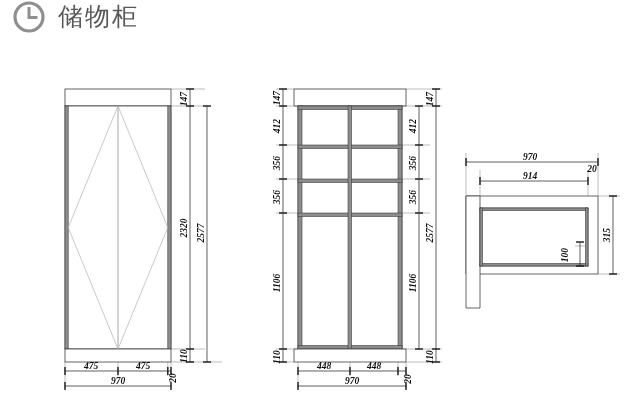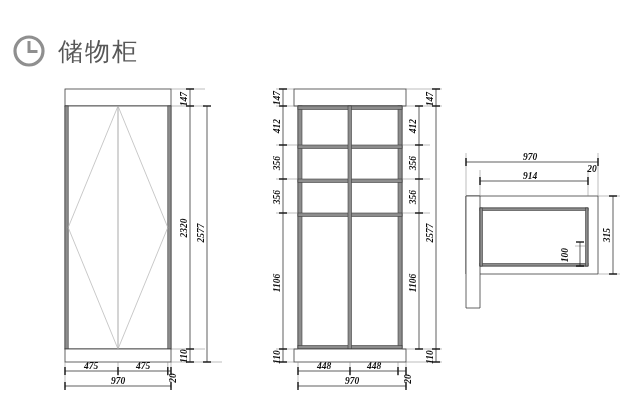--- a/index.html
+++ b/index.html
@@ -15,21 +15,21 @@
     font-family: "Liberation Sans", sans-serif;
     color: #222;
   }
 
   
   #header {
     position: absolute;
     left: 0; top: 0;
     width: 640px; height: 68px;
     display: flex;
-    align-items: flex-end;
+    align-items: flex-start;
     padding-left: 12px;
     box-sizing: border-box;
   }
   #clock-icon {
     width: 34px; height: 34px;
     flex: 0 0 auto;
     margin-right: 12px;
   }
   #header-title {
     font-size: 25px;

